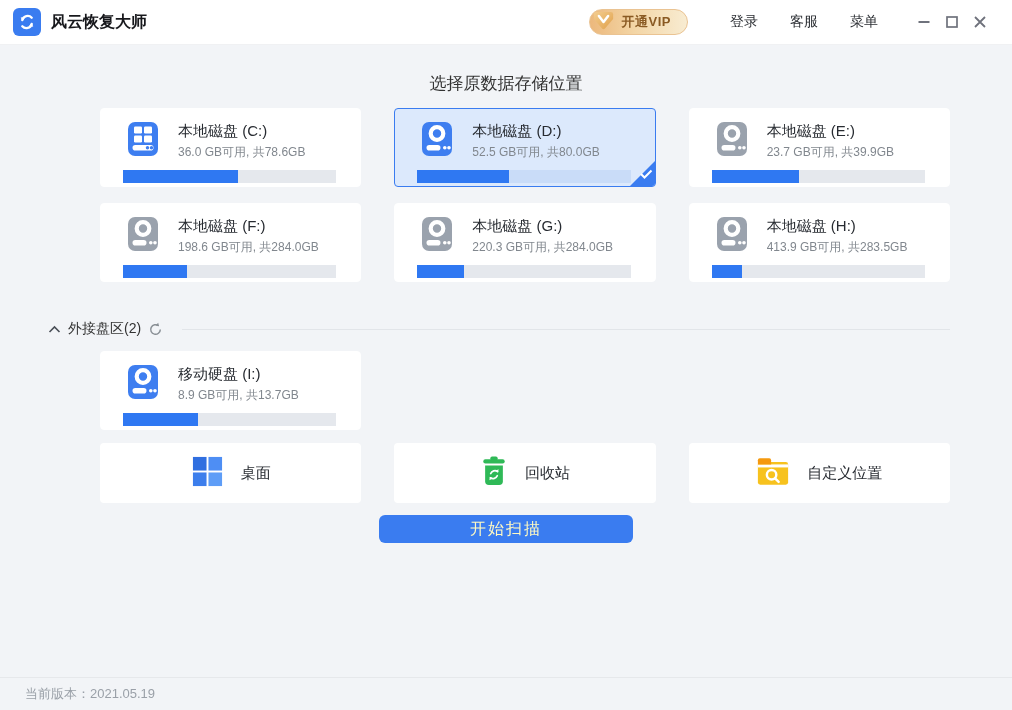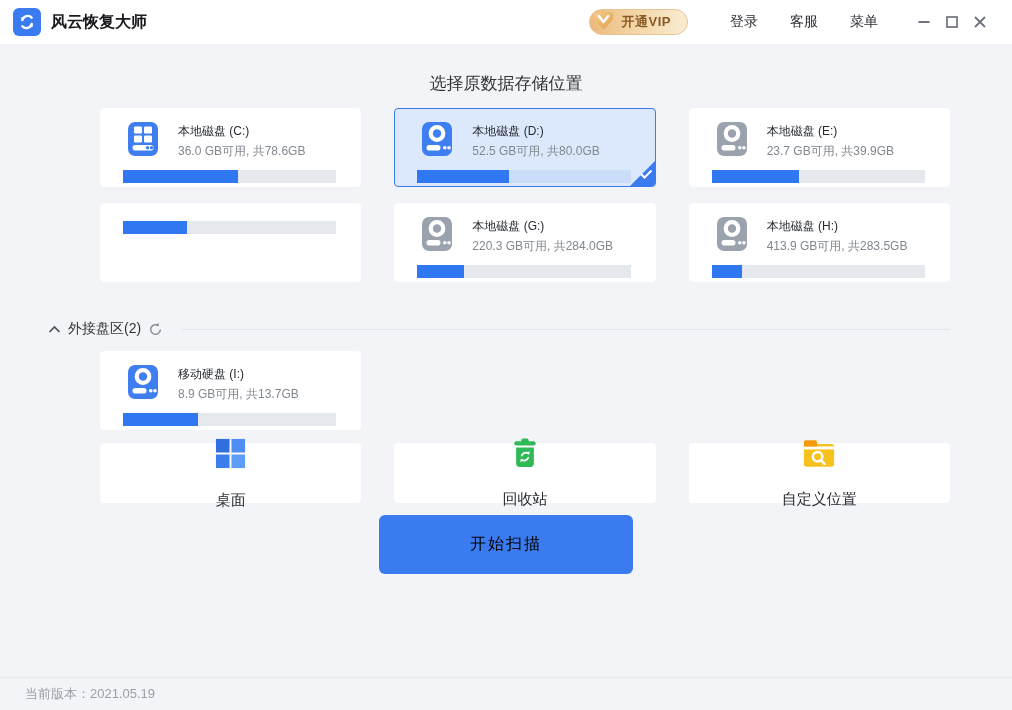--- a/index.html
+++ b/index.html
@@ -60,35 +60,35 @@
   .disk-card.selected { background:#dce9fc; border-color:#3a7cf0; }
   .disk-card.selected::after {
     content:""; position:absolute; right:-1px; bottom:-1px;
     border-left:27px solid transparent; border-bottom:27px solid #3a7cf0;
     border-bottom-right-radius:4px;
   }
   .corner-check { position:absolute; right:2px; bottom:3px; z-index:2; }
 
   .disk-row { display:flex; align-items:center; gap:15px; }
   .disk-meta { display:flex; flex-direction:column; }
-  .disk-name { font-size:12px; color:#272b31; margin-bottom:3px; }
+  .disk-name { font-size:15px; color:#272b31; margin-bottom:3px; }
   .disk-usage { font-size:12px; color:#81878e; }
   .bar { height:13px; background:#e5e8ed; margin-top:7px; }
   .selected .bar { background:#c9dcf8; }
   .bar-fill { height:100%; background:#2f78f2; }
 
   .common-card {
     background:#fff; border-radius:4px; height:60px; cursor:pointer;
-    display:flex; align-items:center; justify-content:center; gap:17px;flex-direction:column;
+    display:flex; align-items:center; justify-content:center; gap:17px;
   }
   .common-label { font-size:15px; color:#272b31; }
 
   .scan-btn {
-    display:block; margin:12px auto 0; width:254px; height:59px;
-    background:#3a7cf0; color:#000000; font-size:16px; letter-spacing:2px;
+    display:block; margin:12px auto 0; width:254px; height:28px;
+    background:#3a7cf0; color:#fef9c3; font-size:16px; letter-spacing:2px;
     border:none; border-radius:6px; cursor:pointer;
     font-family:inherit;
   }
 
   
   .footer {
     flex:0 0 33px; border-top:1px solid #e6e8eb; background:#f2f4f7;
     display:flex; align-items:center; padding-left:25px;
     font-size:13px; color:#9aa0a8;
   }
@@ -218,20 +218,35 @@
           <span class="disk-name">本地磁盘 (E:)</span>
           <span class="disk-usage">23.7 GB可用, 共39.9GB</span>
         </div>
       </div>
       <div class="bar">
           <div class="bar-fill" style="width: 41%;"></div>
         </div>
     </div>
 
     <div class="disk-card">
+      <div class="disk-row">
+        <span>
+          <svg width="40" height="40" viewBox="0 0 40 40">
+            <rect x="5" y="3" width="30" height="34" rx="7" fill="#9aa2ad"></rect>
+            <circle cx="20" cy="14.5" r="6.3" fill="none" stroke="#fff" stroke-width="4.2"></circle>
+            <rect x="9.5" y="26" width="14" height="5.6" rx="2.8" fill="#fff"></rect>
+            <circle cx="27.8" cy="28.8" r="1.8" fill="#fff"></circle>
+              <circle cx="32" cy="28.8" r="1.8" fill="#fff"></circle>
+          </svg>
+        </span>
+        <div class="disk-meta">
+          <span class="disk-name">本地磁盘 (F:)</span>
+          <span class="disk-usage">198.6 GB可用, 共284.0GB</span>
+        </div>
+      </div>
       <div class="bar">
           <div class="bar-fill" style="width: 30%;"></div>
         </div>
     </div>
 
     <div class="disk-card">
       <div class="disk-row">
         <span>
           <svg width="40" height="40" viewBox="0 0 40 40">
             <rect x="5" y="3" width="30" height="34" rx="7" fill="#9aa2ad"></rect>

